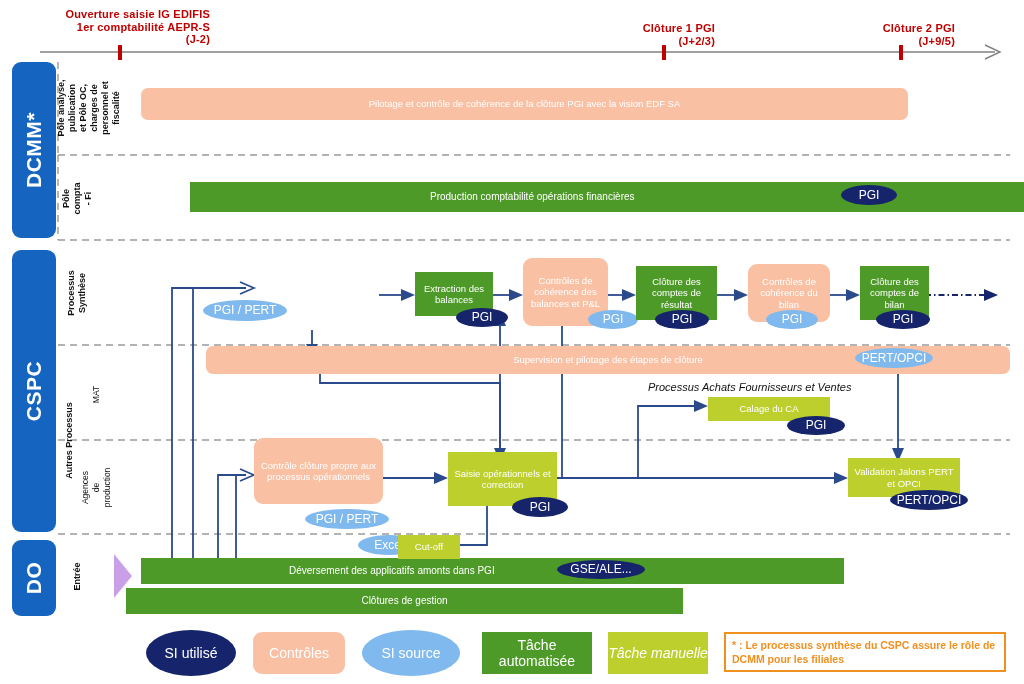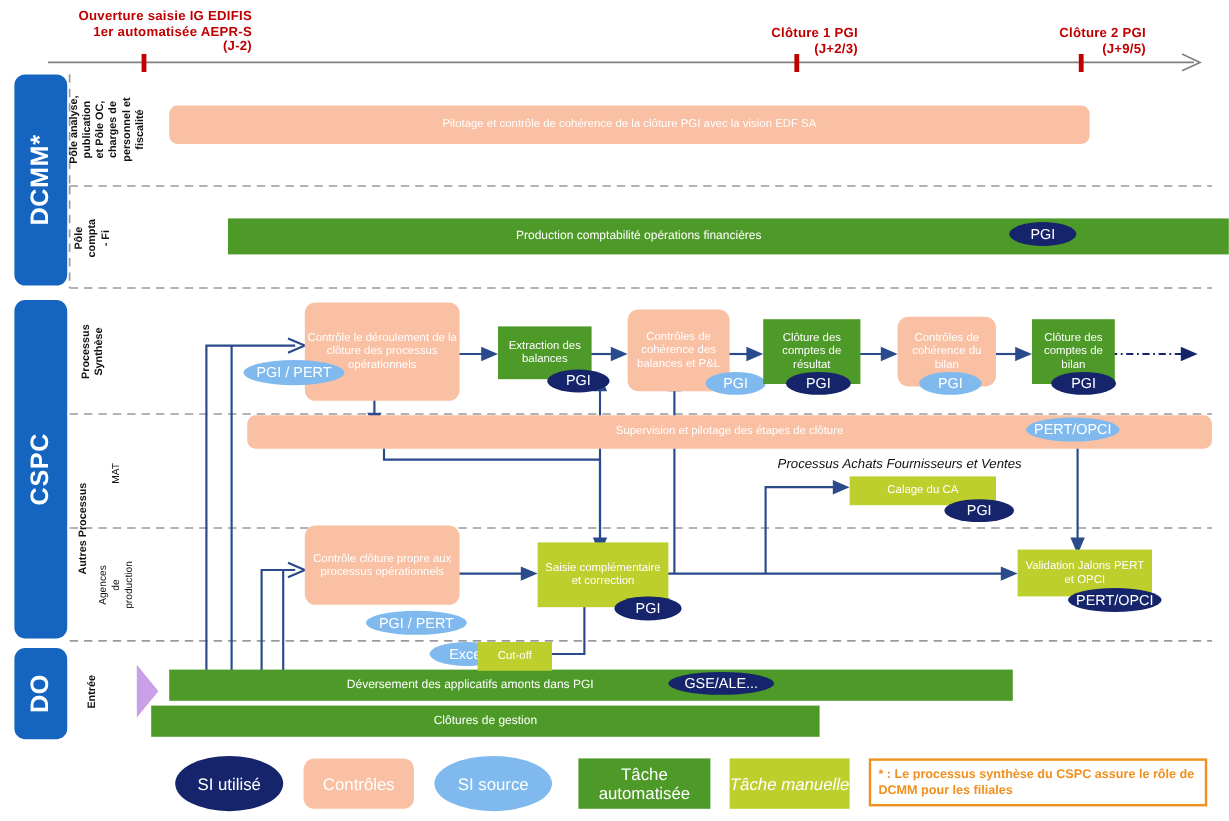--- a/index.html
+++ b/index.html
@@ -121,21 +121,21 @@
     <polyline fill="#2A4A8B" stroke="none" points="834,472 848,478 834,484"></polyline>
 
     <path class="conn" d="M898,370 L898,452"></path>
     <polyline fill="#2A4A8B" stroke="none" points="892,448 898,462 904,448"></polyline>
 
     <path class="conn" d="M455,545 L455,545"></path>
   </svg>
 
   <div class="tl-label" style="left:35px;top:8px;width:175px;">
     <div>Ouverture  saisie  IG  EDIFIS</div>
-    <div>1er automatisée   AEPR-S</div>
+    <div>1er comptabilité   AEPR-S</div>
     <div>(J-2)</div>
   </div>
   <div class="tl-tick" style="left:118px;top:45px;height:15px;"></div>
 
   <div class="tl-label" style="left:605px;top:22px;width:110px;">
     <div>Clôture 1 PGI</div>
     <div>(J+2/3)</div>
   </div>
   <div class="tl-tick" style="left:662px;top:45px;height:15px;"></div>
 
@@ -193,21 +193,20 @@
   <div class="box barctrl" style="left:206px;top:346px;width:800px;height:24px;">Supervision et pilotage  des étapes  de clôture</div>
   <div class="pill si-src" style="left:855px;top:348px;width:78px;height:20px;">PERT/OPCI</div>
 
   <div class="box bar" style="left:141px;top:558px;width:553px;height:22px;justify-content:flex-start;padding-left:148px;">
     <span>Déversement  des applicatifs  amonts  dans PGI</span>
   </div>
   <div class="pill si-used" style="left:557px;top:560px;width:88px;height:19px;">GSE/ALE...</div>
 
   <div class="box bar" style="left:126px;top:588px;width:553px;height:22px;">Clôtures de gestion</div>
 
-  <div class="box ctrl" style="left:254px;top:252px;width:125px;height:78px;">Contrôle le déroulement  de la clôture des processus opérationnels</div>
   <div class="pill si-src" style="left:203px;top:300px;width:84px;height:21px;">PGI / PERT</div>
 
   <div class="box auto" style="left:415px;top:272px;width:74px;height:40px;">Extraction des balances</div>
   <div class="pill si-used" style="left:456px;top:308px;width:52px;height:19px;">PGI</div>
 
   <div class="box ctrl" style="left:523px;top:258px;width:81px;height:64px;">Contrôles de cohérence des balances et P&amp;L</div>
   <div class="pill si-src" style="left:588px;top:310px;width:50px;height:19px;">PGI</div>
 
   <div class="box auto" style="left:636px;top:266px;width:77px;height:50px;">Clôture des comptes de résultat</div>
   <div class="pill si-used" style="left:655px;top:310px;width:54px;height:19px;">PGI</div>
@@ -218,21 +217,21 @@
   <div class="box auto" style="left:860px;top:266px;width:65px;height:50px;">Clôture des comptes de bilan</div>
   <div class="pill si-used" style="left:876px;top:310px;width:54px;height:19px;">PGI</div>
 
   <div class="ital" style="left:648px;top:381px;">Processus Achats Fournisseurs et Ventes</div>
   <div class="box manual" style="left:708px;top:397px;width:118px;height:20px;">Calage du CA</div>
   <div class="pill si-used" style="left:787px;top:416px;width:58px;height:19px;">PGI</div>
 
   <div class="box ctrl" style="left:254px;top:438px;width:125px;height:62px;">Contrôle clôture propre aux processus opérationnels</div>
   <div class="pill si-src" style="left:305px;top:509px;width:84px;height:20px;">PGI / PERT</div>
 
-  <div class="box manual" style="left:448px;top:452px;width:105px;height:50px;">Saisie complémentaire et correction</div>
+  <div class="box manual" style="left:448px;top:452px;width:105px;height:50px;">Saisie opérationnels et correction</div>
   <div class="pill si-used" style="left:512px;top:497px;width:56px;height:20px;">PGI</div>
 
   <div class="pill si-src" style="left:358px;top:535px;width:62px;height:20px;">Excel</div>
   <div class="box manual" style="left:398px;top:535px;width:58px;height:20px;">Cut-off</div>
 
   <div class="box manual" style="left:848px;top:458px;width:108px;height:35px;">Validation  Jalons PERT et OPCI</div>
   <div class="pill si-used" style="left:890px;top:490px;width:78px;height:20px;">PERT/OPCI</div>
 
   <div class="lg ell" style="left:146px;top:630px;width:90px;height:46px;background:#16256B;">SI utilisé</div>
   <div class="lg rr" style="left:253px;top:632px;width:92px;height:42px;background:#F9C0A4;">Contrôles</div>

